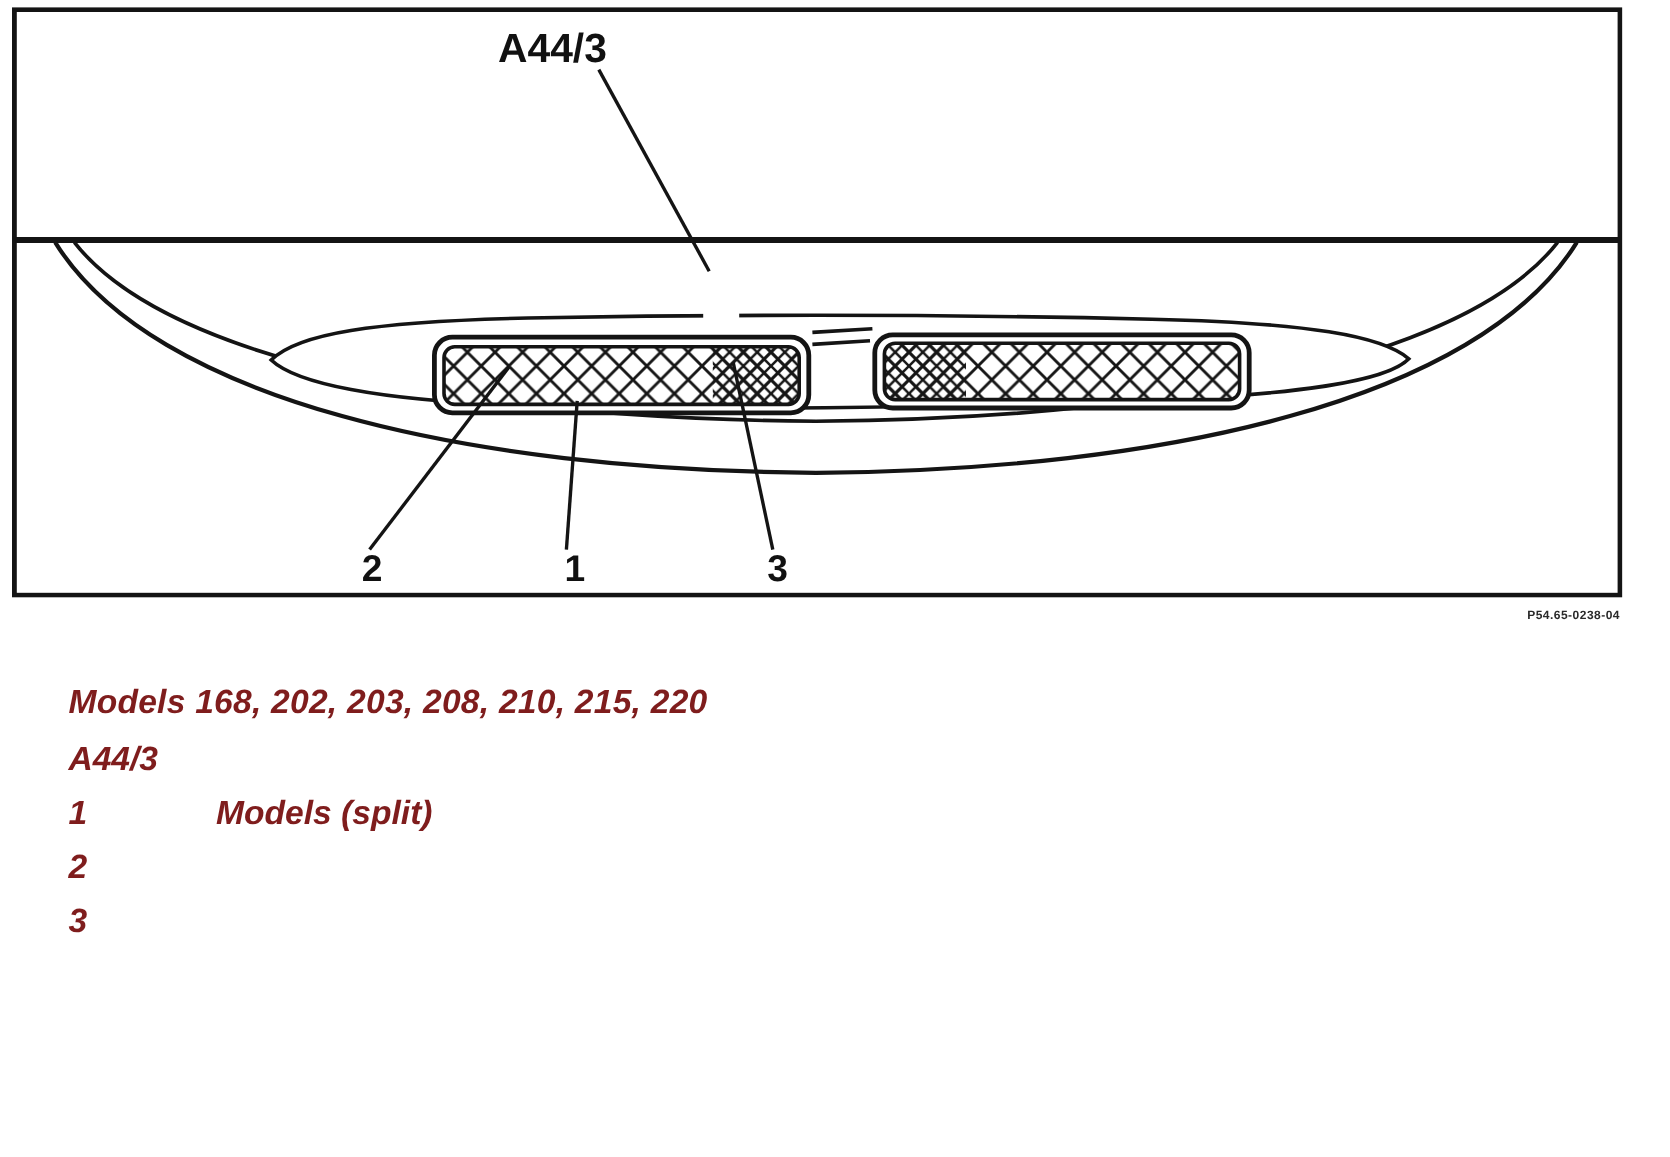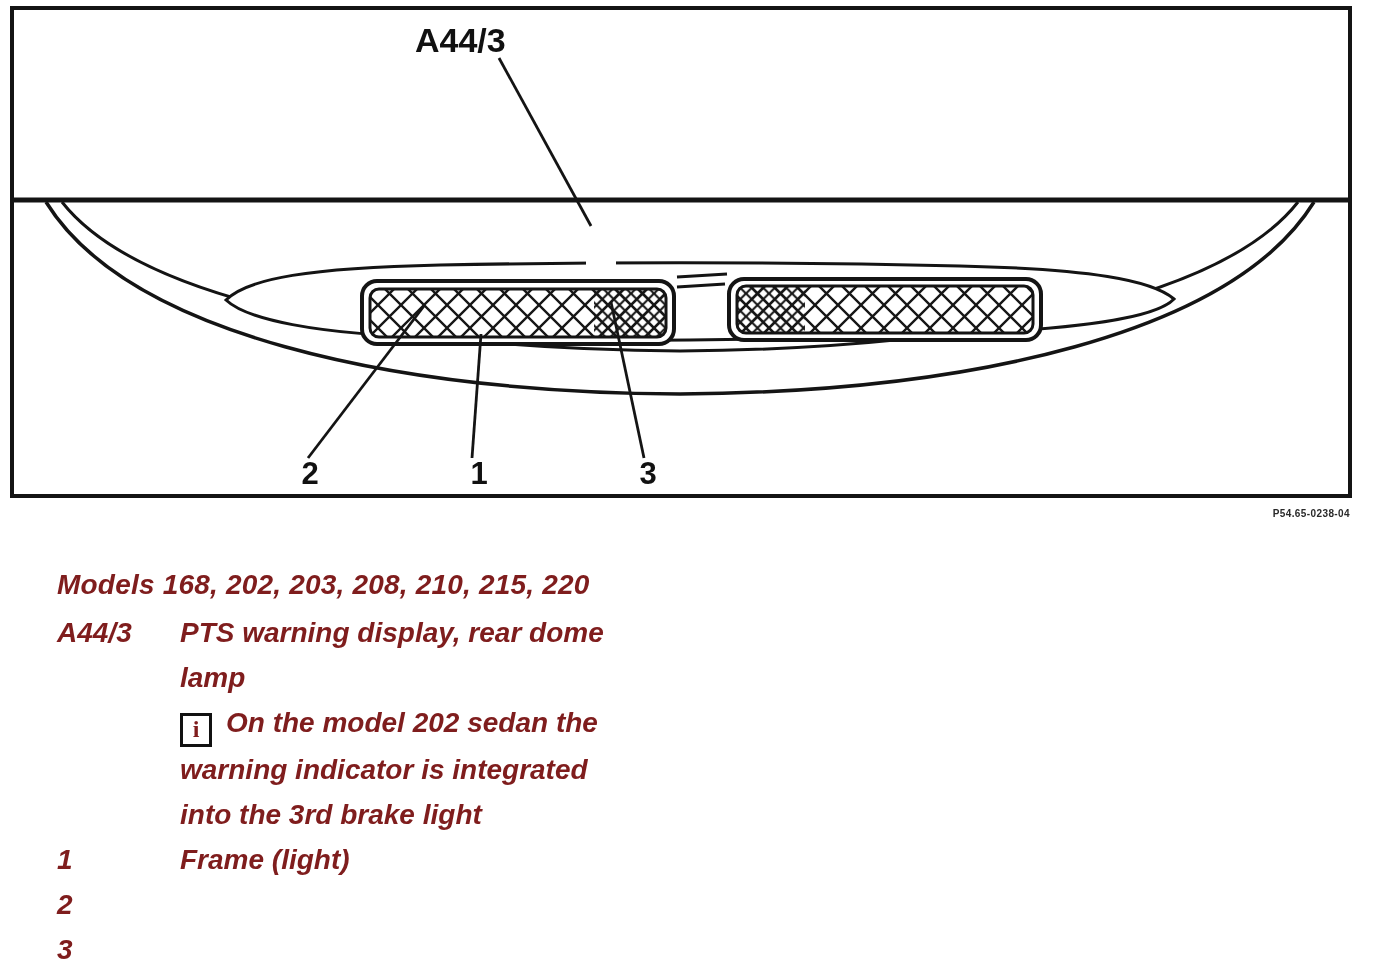--- a/index.html
+++ b/index.html
@@ -99,34 +99,25 @@
     </svg>
   </div>
 
   <div class="ref-number">P54.65-0238-04</div>
 
   <div class="legend">
     <div class="models-line">Models 168, 202, 203, 208, 210, 215, 220</div>
 
     <div class="lrow">
       <div class="lkey">A44/3</div>
-      <div class="ldesc">
-        <div>PTS warning display, rear dome</div>
-        <div>lamp</div>
-        <div>
-          <span class="info-icon">i</span><span>On the model 202 sedan the</span>
-        </div>
-        <div>warning indicator is integrated</div>
-        <div>into the 3rd brake light</div>
-      </div>
     </div>
 
     <div class="lrow">
       <div class="lkey">1</div>
-      <div class="ldesc">Frame (light)</div>
+      <div class="ldesc">Models (split)</div>
     </div>
     <div class="lrow">
       <div class="lkey">2</div>
     </div>
     <div class="lrow">
       <div class="lkey">3</div>
     </div>
   </div>
 
 </div>

